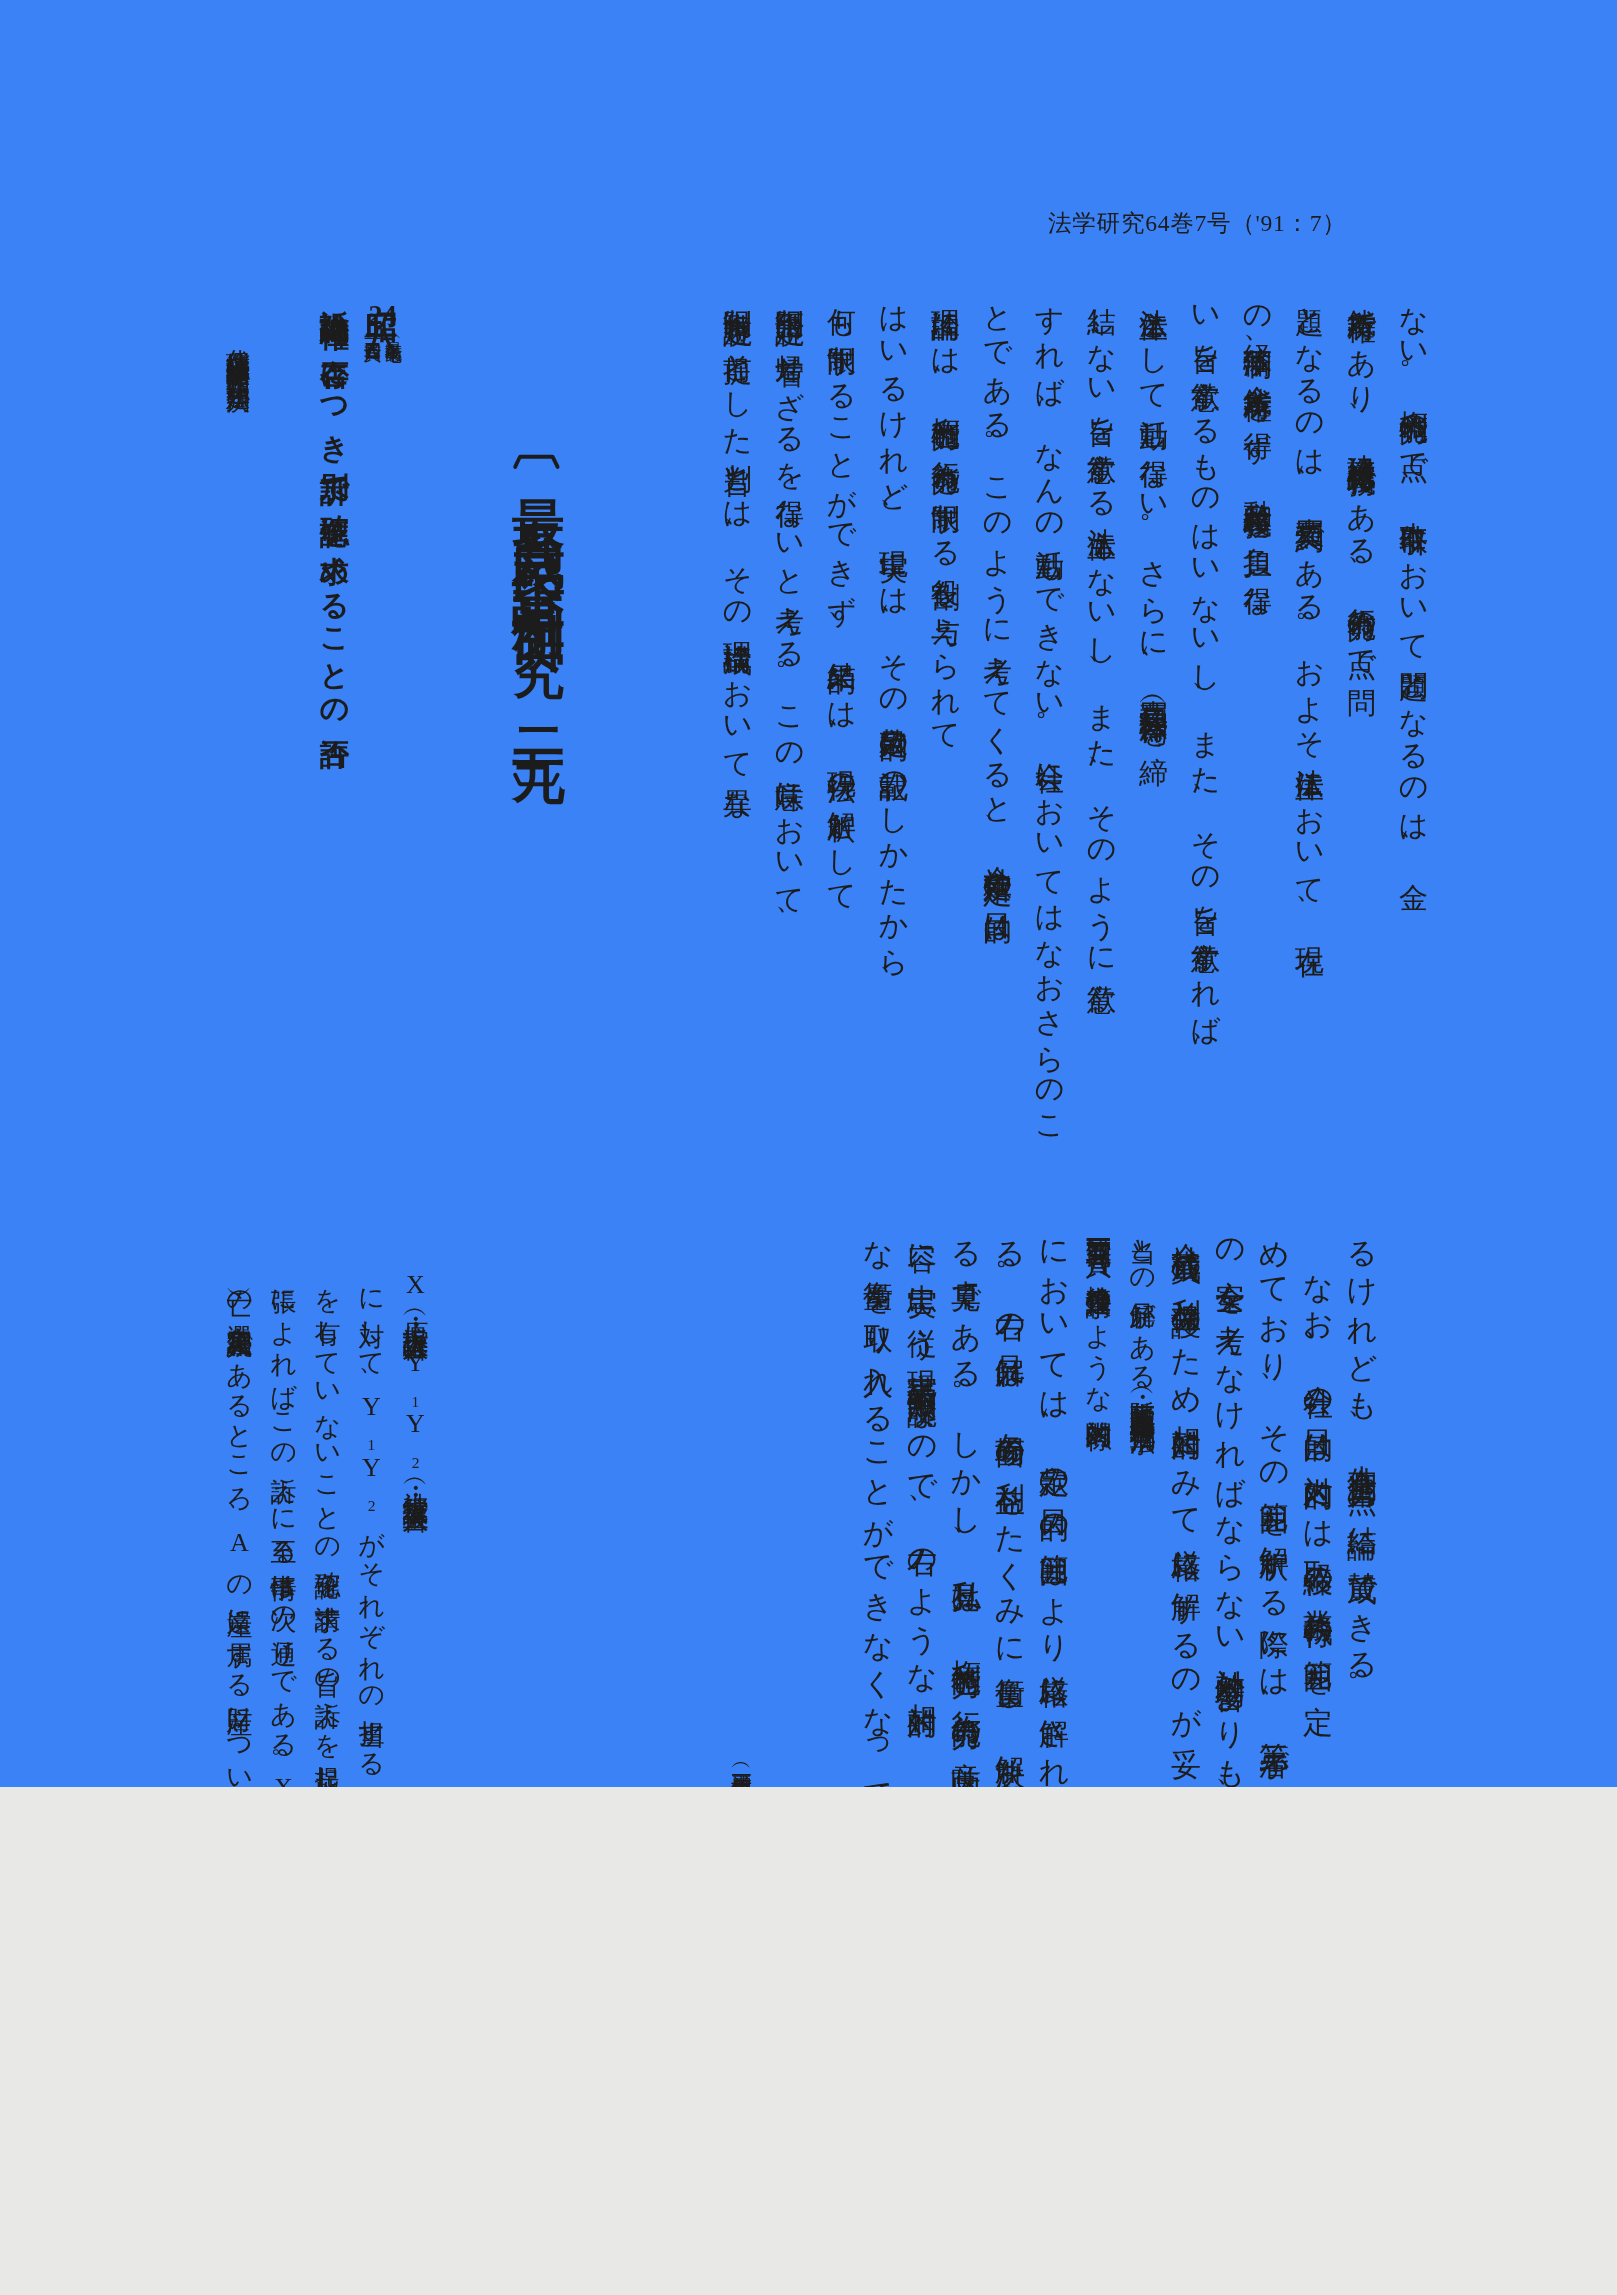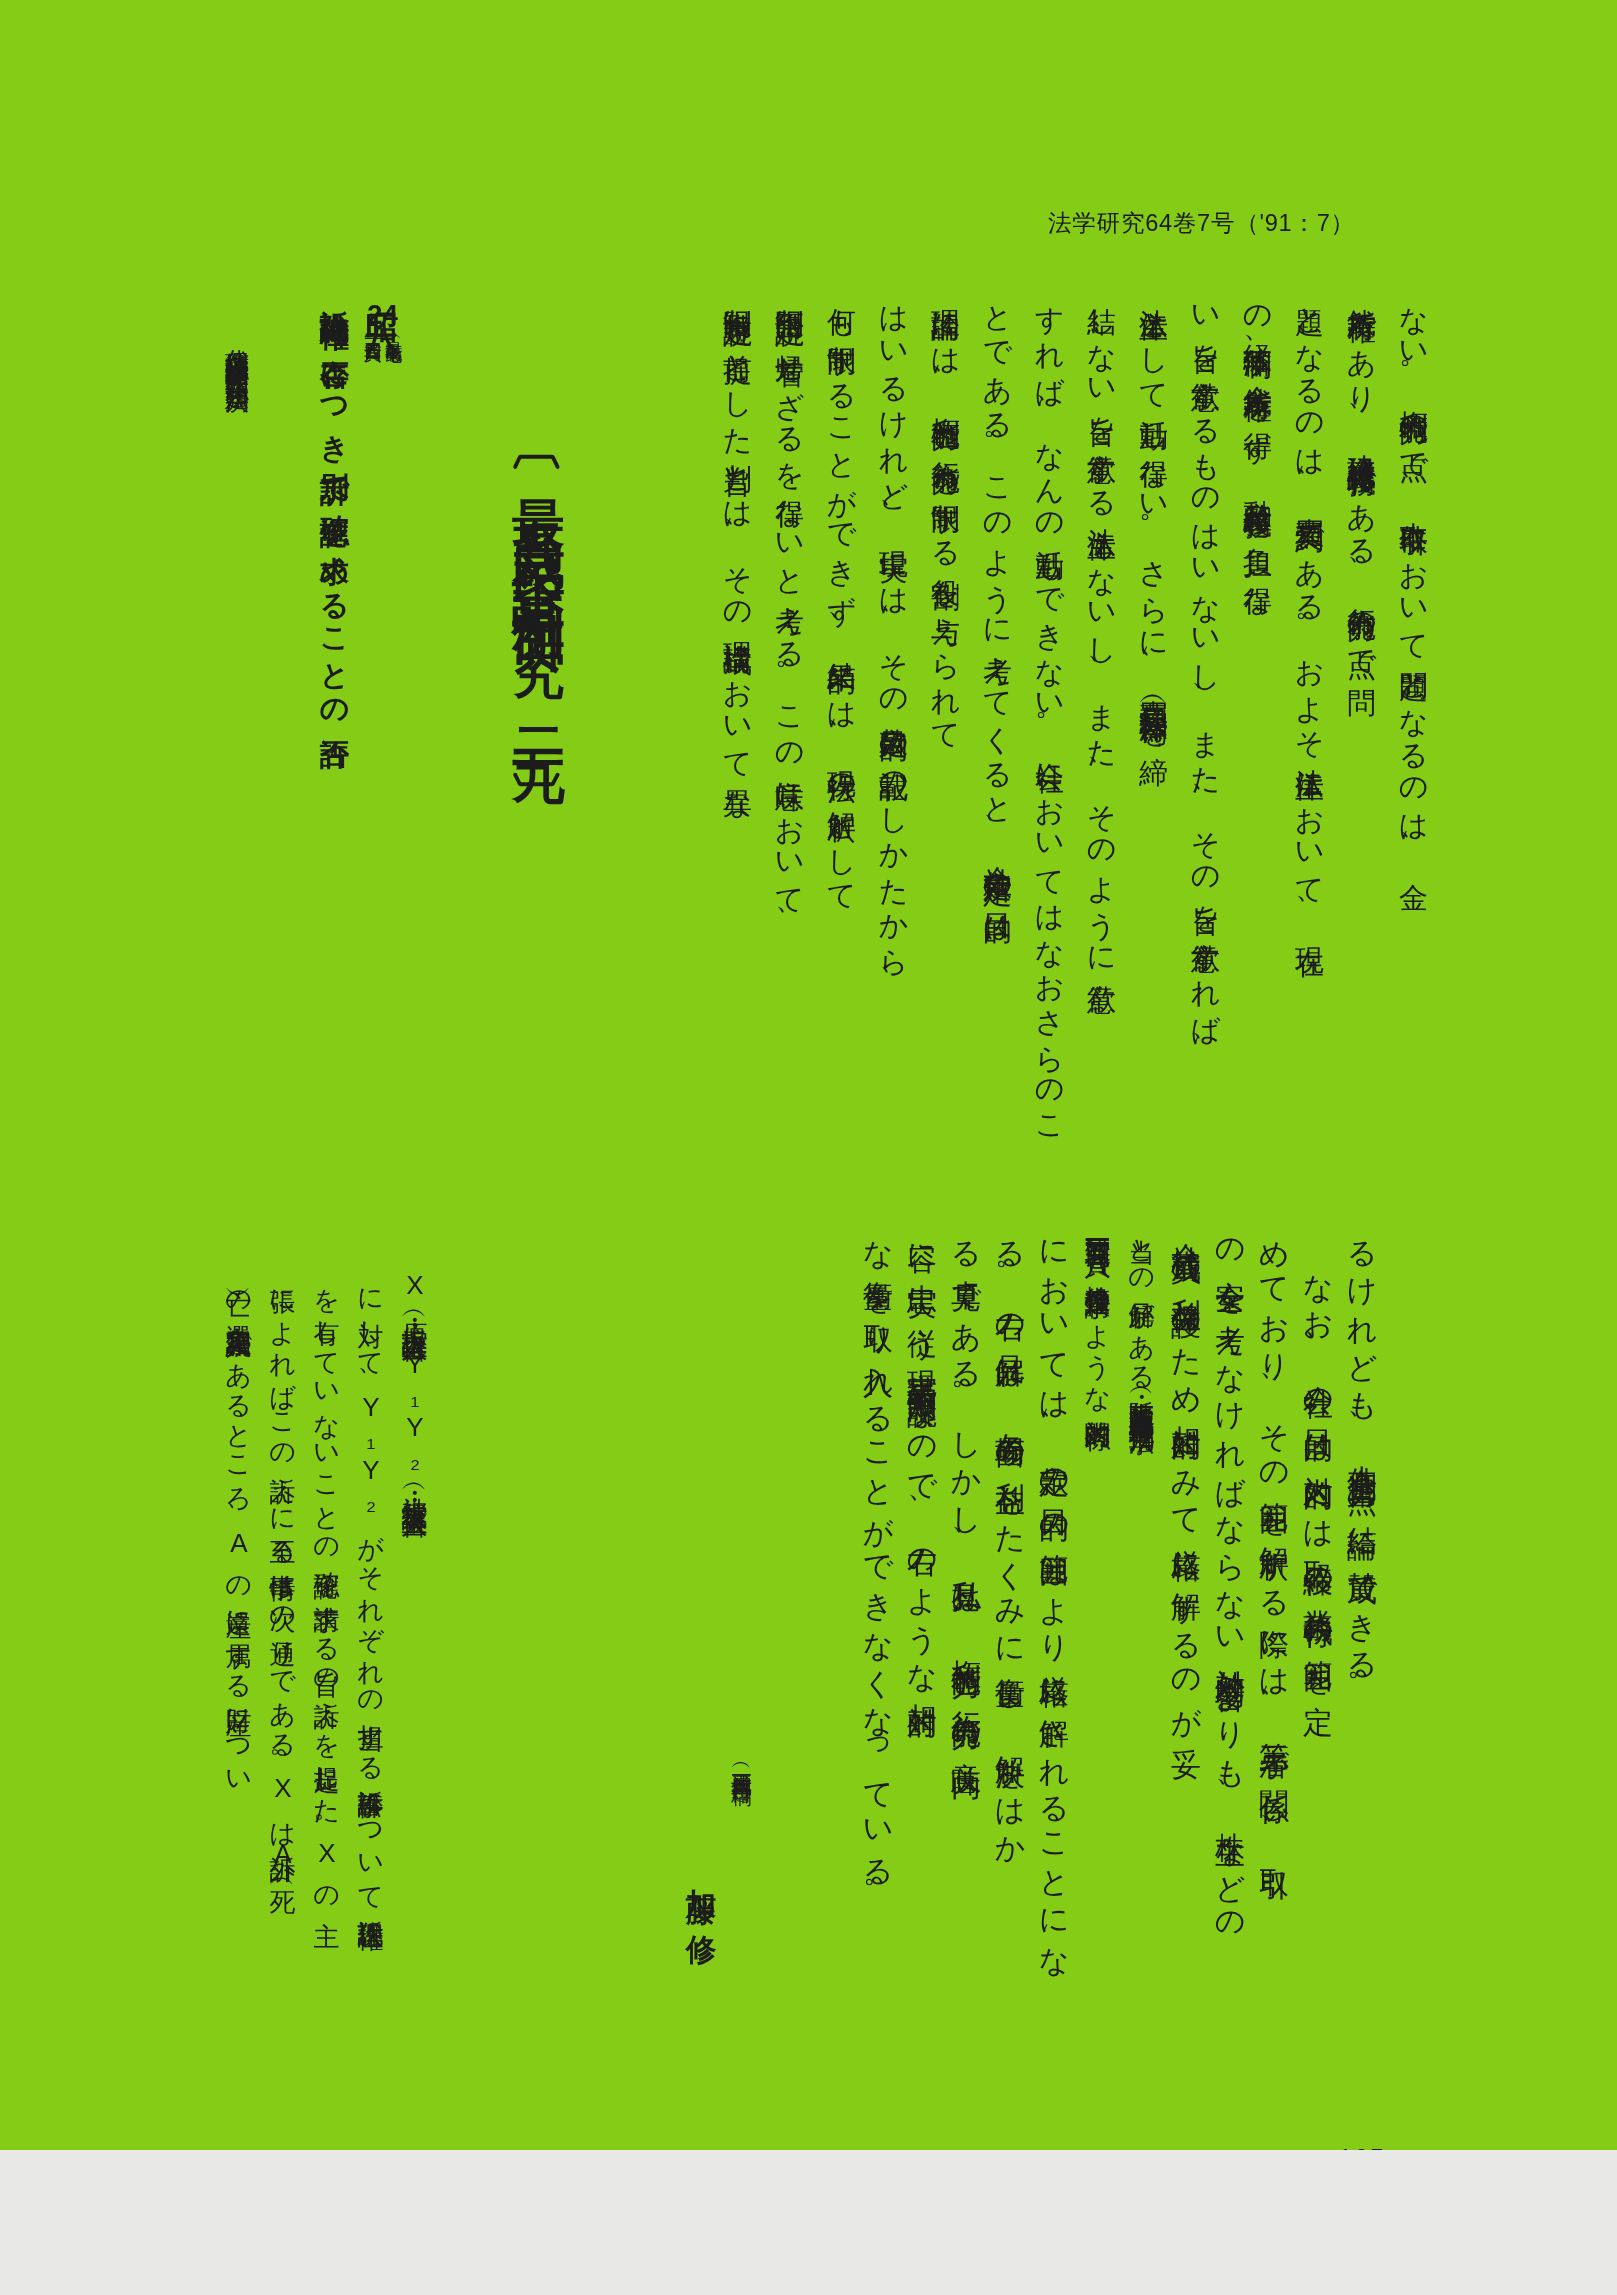--- a/index.html
+++ b/index.html
@@ -3,23 +3,23 @@
 <meta charset="utf-8">
 <style>
   html, body {
     margin: 0;
     padding: 0;
     background: #e8e8e6;
   }
   .page {
     position: relative;
     width: 1617px;
-    height: 2150px;
-    background: #84cc16;
-    font-family: Liberation Sans, sans-serif;
+    height: 1787px;
+    background: #3b82f6;
+    font-family: Liberation Serif, serif;
     color: #1c1c1c;
     overflow: hidden;
   }
   .vert {
     writing-mode: vertical-rl;
     text-orientation: upright;
     white-space: nowrap;
   }
   .abs { position: absolute; }
 

